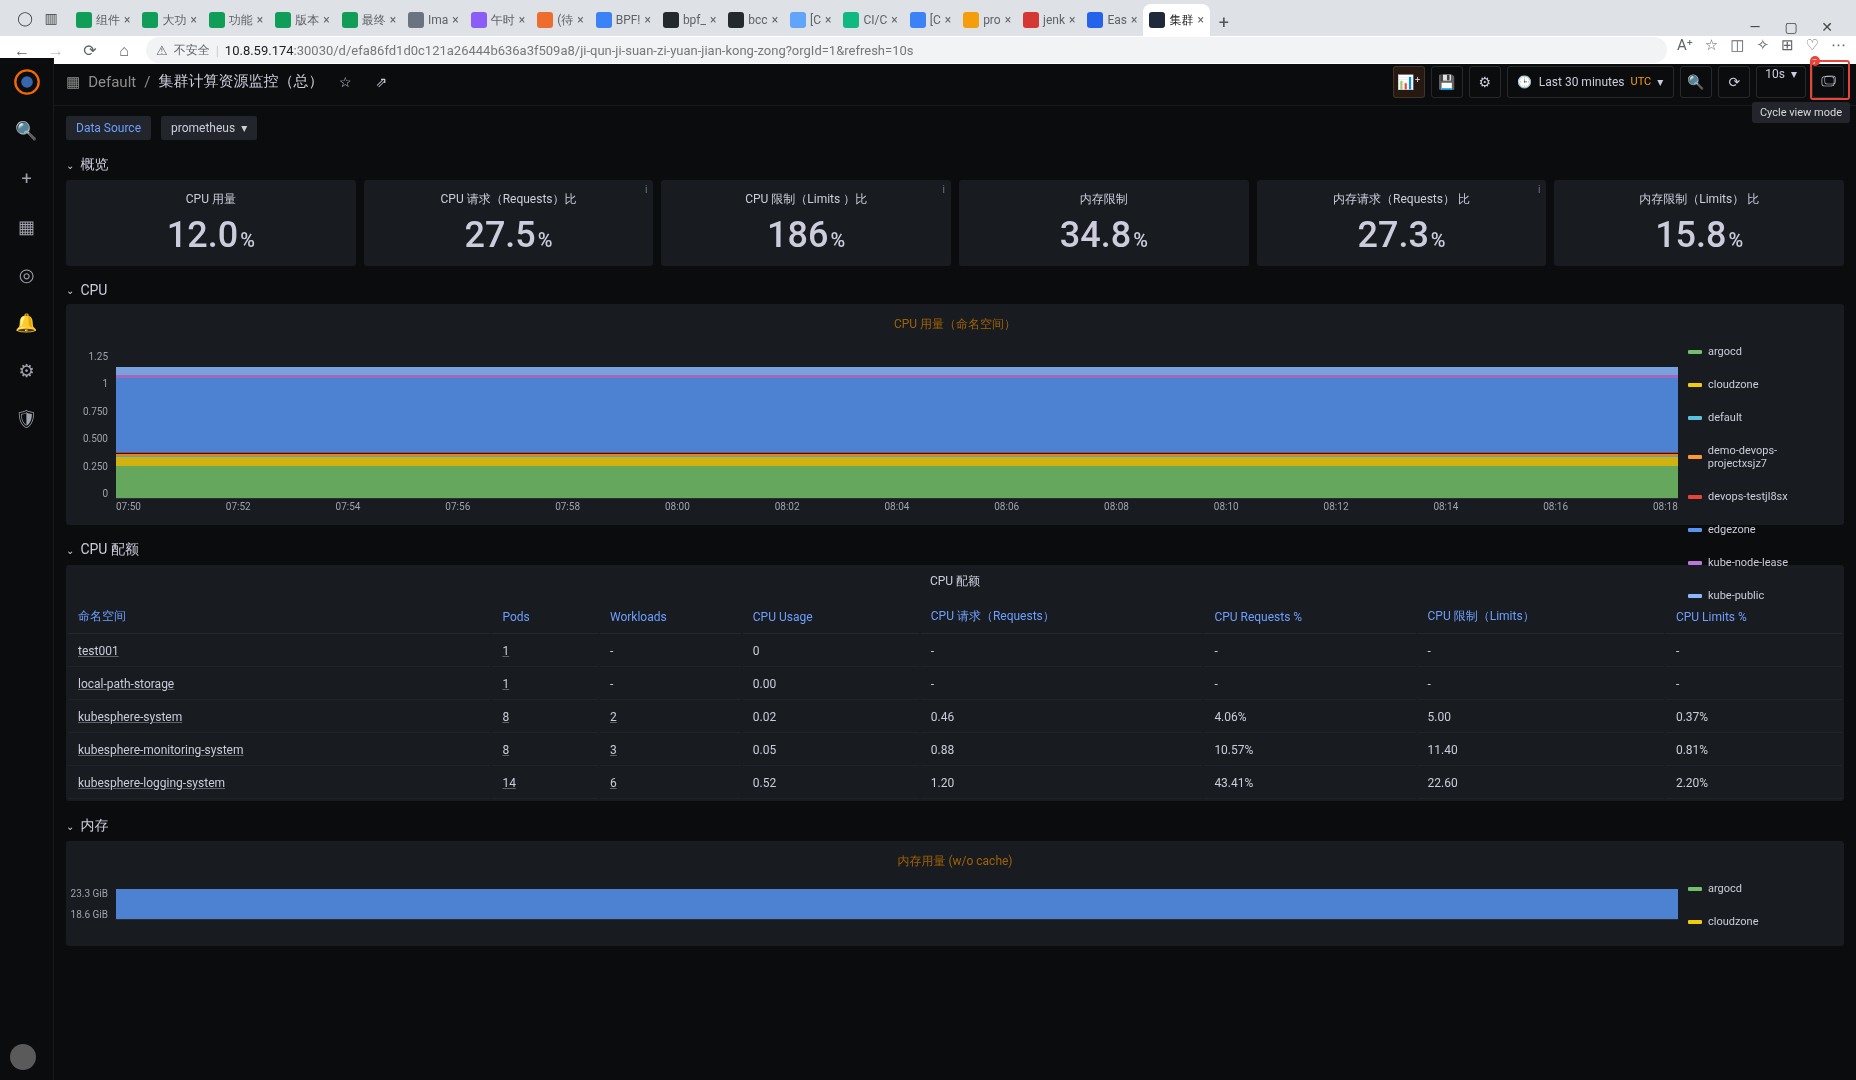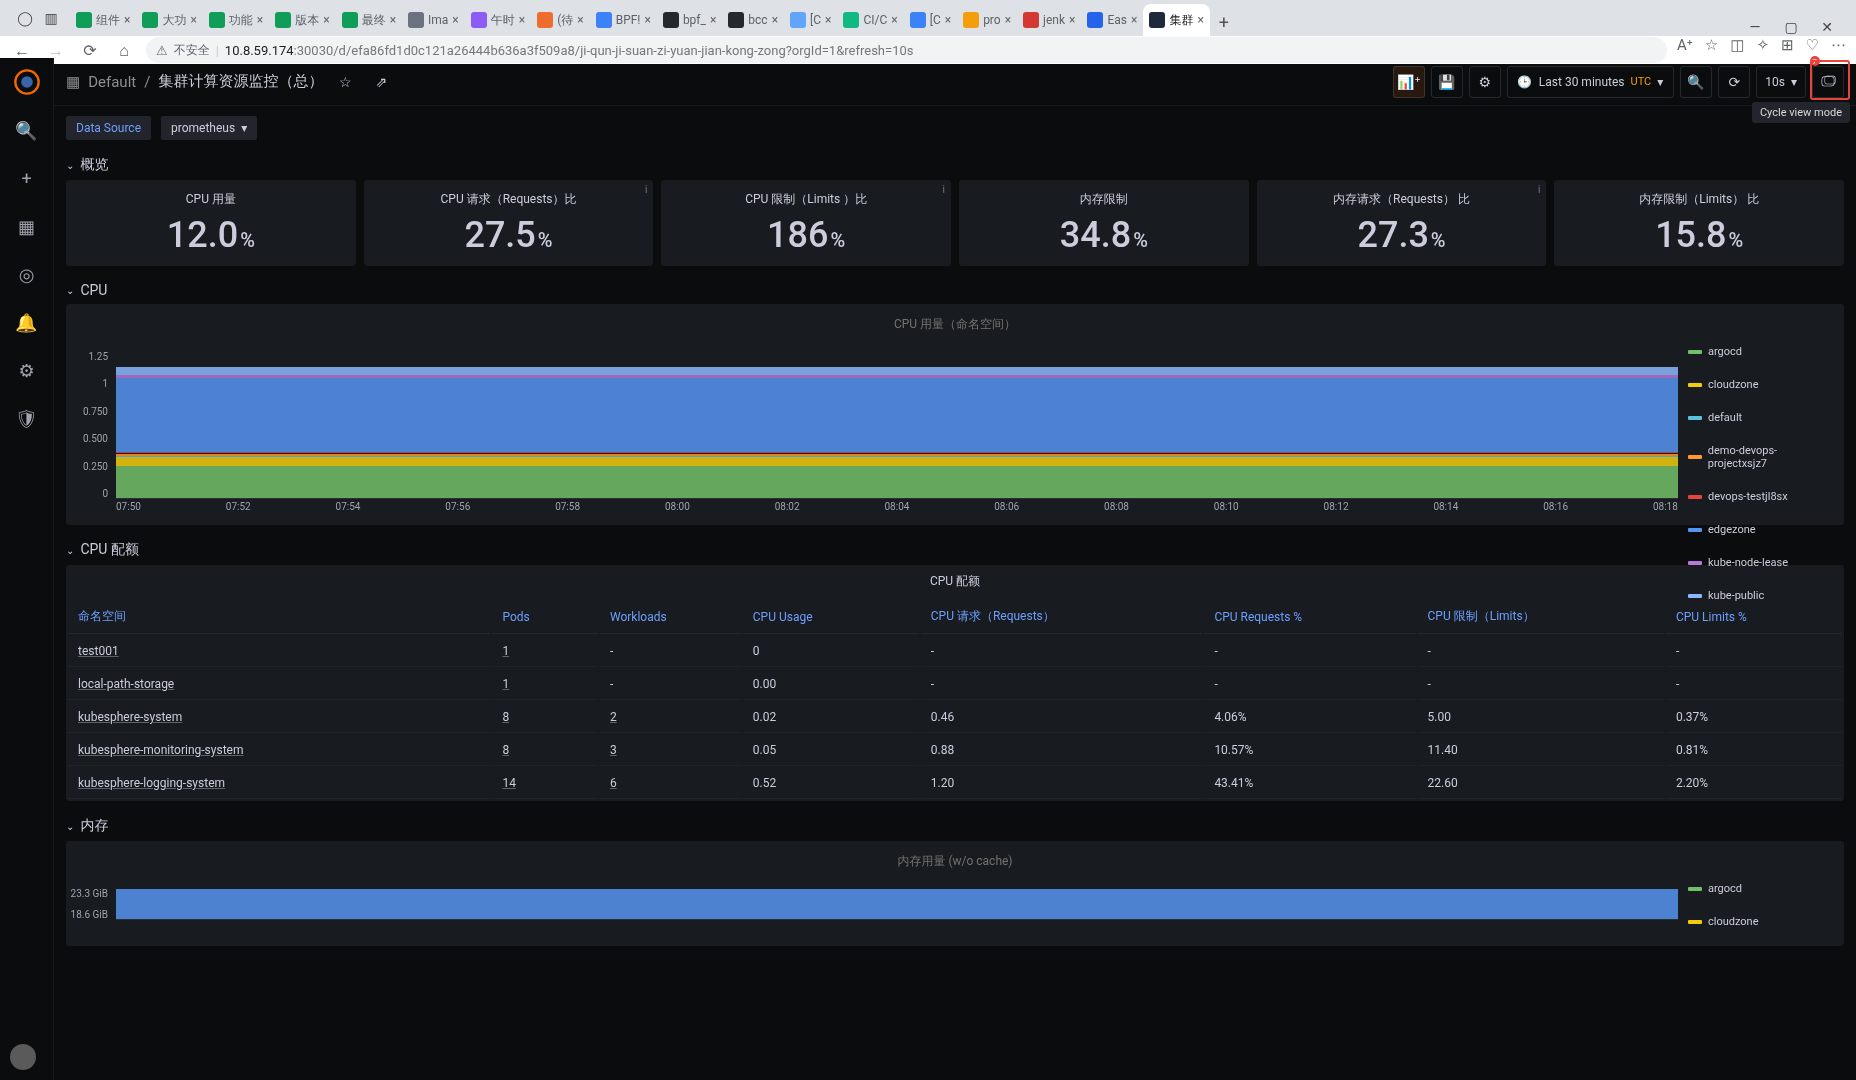--- a/index.html
+++ b/index.html
@@ -35,41 +35,41 @@
 .crumb{display:flex;align-items:center;gap:8px;font-size:15px}
 .crumb-icon{color:#8e8e8e}
 .crumb-default{color:#8e8e8e}
 .crumb-sep{color:#8e8e8e}
 .crumb-title{color:#ccccdc;font-weight:500}
 .top-icon{width:28px;height:28px;display:flex;align-items:center;justify-content:center;color:#ccccdc;font-size:14px}
 .top-right{margin-left:auto;display:flex;align-items:center;gap:6px}
 .btn-sq{width:32px;height:32px;border:1px solid rgba(204,204,220,.15);border-radius:3px;display:flex;align-items:center;justify-content:center;color:#ccccdc;font-size:14px}
 .time-picker{height:32px;border:1px solid rgba(204,204,220,.15);border-radius:3px;display:flex;align-items:center;padding:0 10px;gap:6px;font-size:12px}
 .tz{color:#f59e0b;font-size:11px}
-.refresh-sel{height:32px;border:1px solid rgba(204,204,220,.15);border-radius:3px;display:flex;align-items:center;padding:0 8px;gap:6px;font-size:12px}
+.refresh-sel{height:32px;border:1px solid rgba(204,204,220,.15);border-radius:3px;display:flex;align-items:flex-start;padding:0 8px;gap:6px;font-size:12px}
 .cycle-box{width:40px;height:40px;border:2px solid #e8443a;border-radius:3px;display:flex;align-items:center;justify-content:center;position:absolute;right:6px;top:60px}
 .tooltip{position:absolute;right:6px;top:102px;background:#22252b;padding:4px 8px;font-size:11px;border-radius:3px;color:#d8d9da;z-index:10}
 
 .vars-row{height:44px;display:flex;align-items:center;padding:0 12px;gap:10px}
 .var-label{background:#22252b;padding:5px 10px;border-radius:2px;color:#6e9fff;font-size:12px}
 .var-select{background:#22252b;padding:5px 10px;border-radius:2px;color:#ccccdc;font-size:12px;display:flex;align-items:center;gap:6px}
 
 .content{flex:1;overflow-y:auto;padding:0 12px}
 .row-header{display:flex;align-items:center;gap:6px;padding:6px 0;font-size:14px;color:#ccccdc;cursor:pointer}
 .chev{font-size:10px}
 
 .stat-grid{display:flex;gap:8px;margin-bottom:10px}
 .stat-panel{flex:1;background:#181b1f;border-radius:3px;height:86px;display:flex;flex-direction:column;align-items:center;justify-content:center;position:relative}
 .stat-title{font-size:12px;color:#ccccdc;margin-bottom:6px}
 .stat-val{font-size:36px;font-weight:500;color:#ccccdc;display:flex;align-items:baseline}
 .stat-pct{font-size:20px;margin-left:2px}
 .stat-info{position:absolute;top:4px;right:6px;color:#6e7687;font-size:10px}
 
 .chart-panel{background:#181b1f;border-radius:3px;margin-bottom:10px;padding:6px 0}
-.chart-title{text-align:center;font-size:12px;color:#737373;padding:6px 0}
+.chart-title{text-align:center;font-size:12px;color:#a16207;padding:6px 0}
 .chart-body{display:flex;height:180px}
 .chart-plot{flex:1;position:relative;padding-left:50px;padding-bottom:20px}
 .y-axis{position:absolute;left:0;top:12px;bottom:20px;width:48px;display:flex;flex-direction:column;justify-content:space-between;text-align:right;font-size:10px;color:#9fa3ad;padding-right:6px}
 .plot-area{position:absolute;left:50px;right:0;top:0;bottom:20px;border-bottom:1px solid rgba(204,204,220,.1)}
 .x-axis{position:absolute;left:50px;right:0;bottom:0;height:18px;display:flex;justify-content:space-between;font-size:10px;color:#9fa3ad}
 .area-layer{position:absolute;left:0;right:0;bottom:0}
 .legend{width:166px;padding:6px 10px;display:flex;flex-direction:column;gap:20px;font-size:11px}
 .legend-item{display:flex;align-items:center;gap:6px}
 .legend-sw{width:14px;height:4px;border-radius:1px}
 

